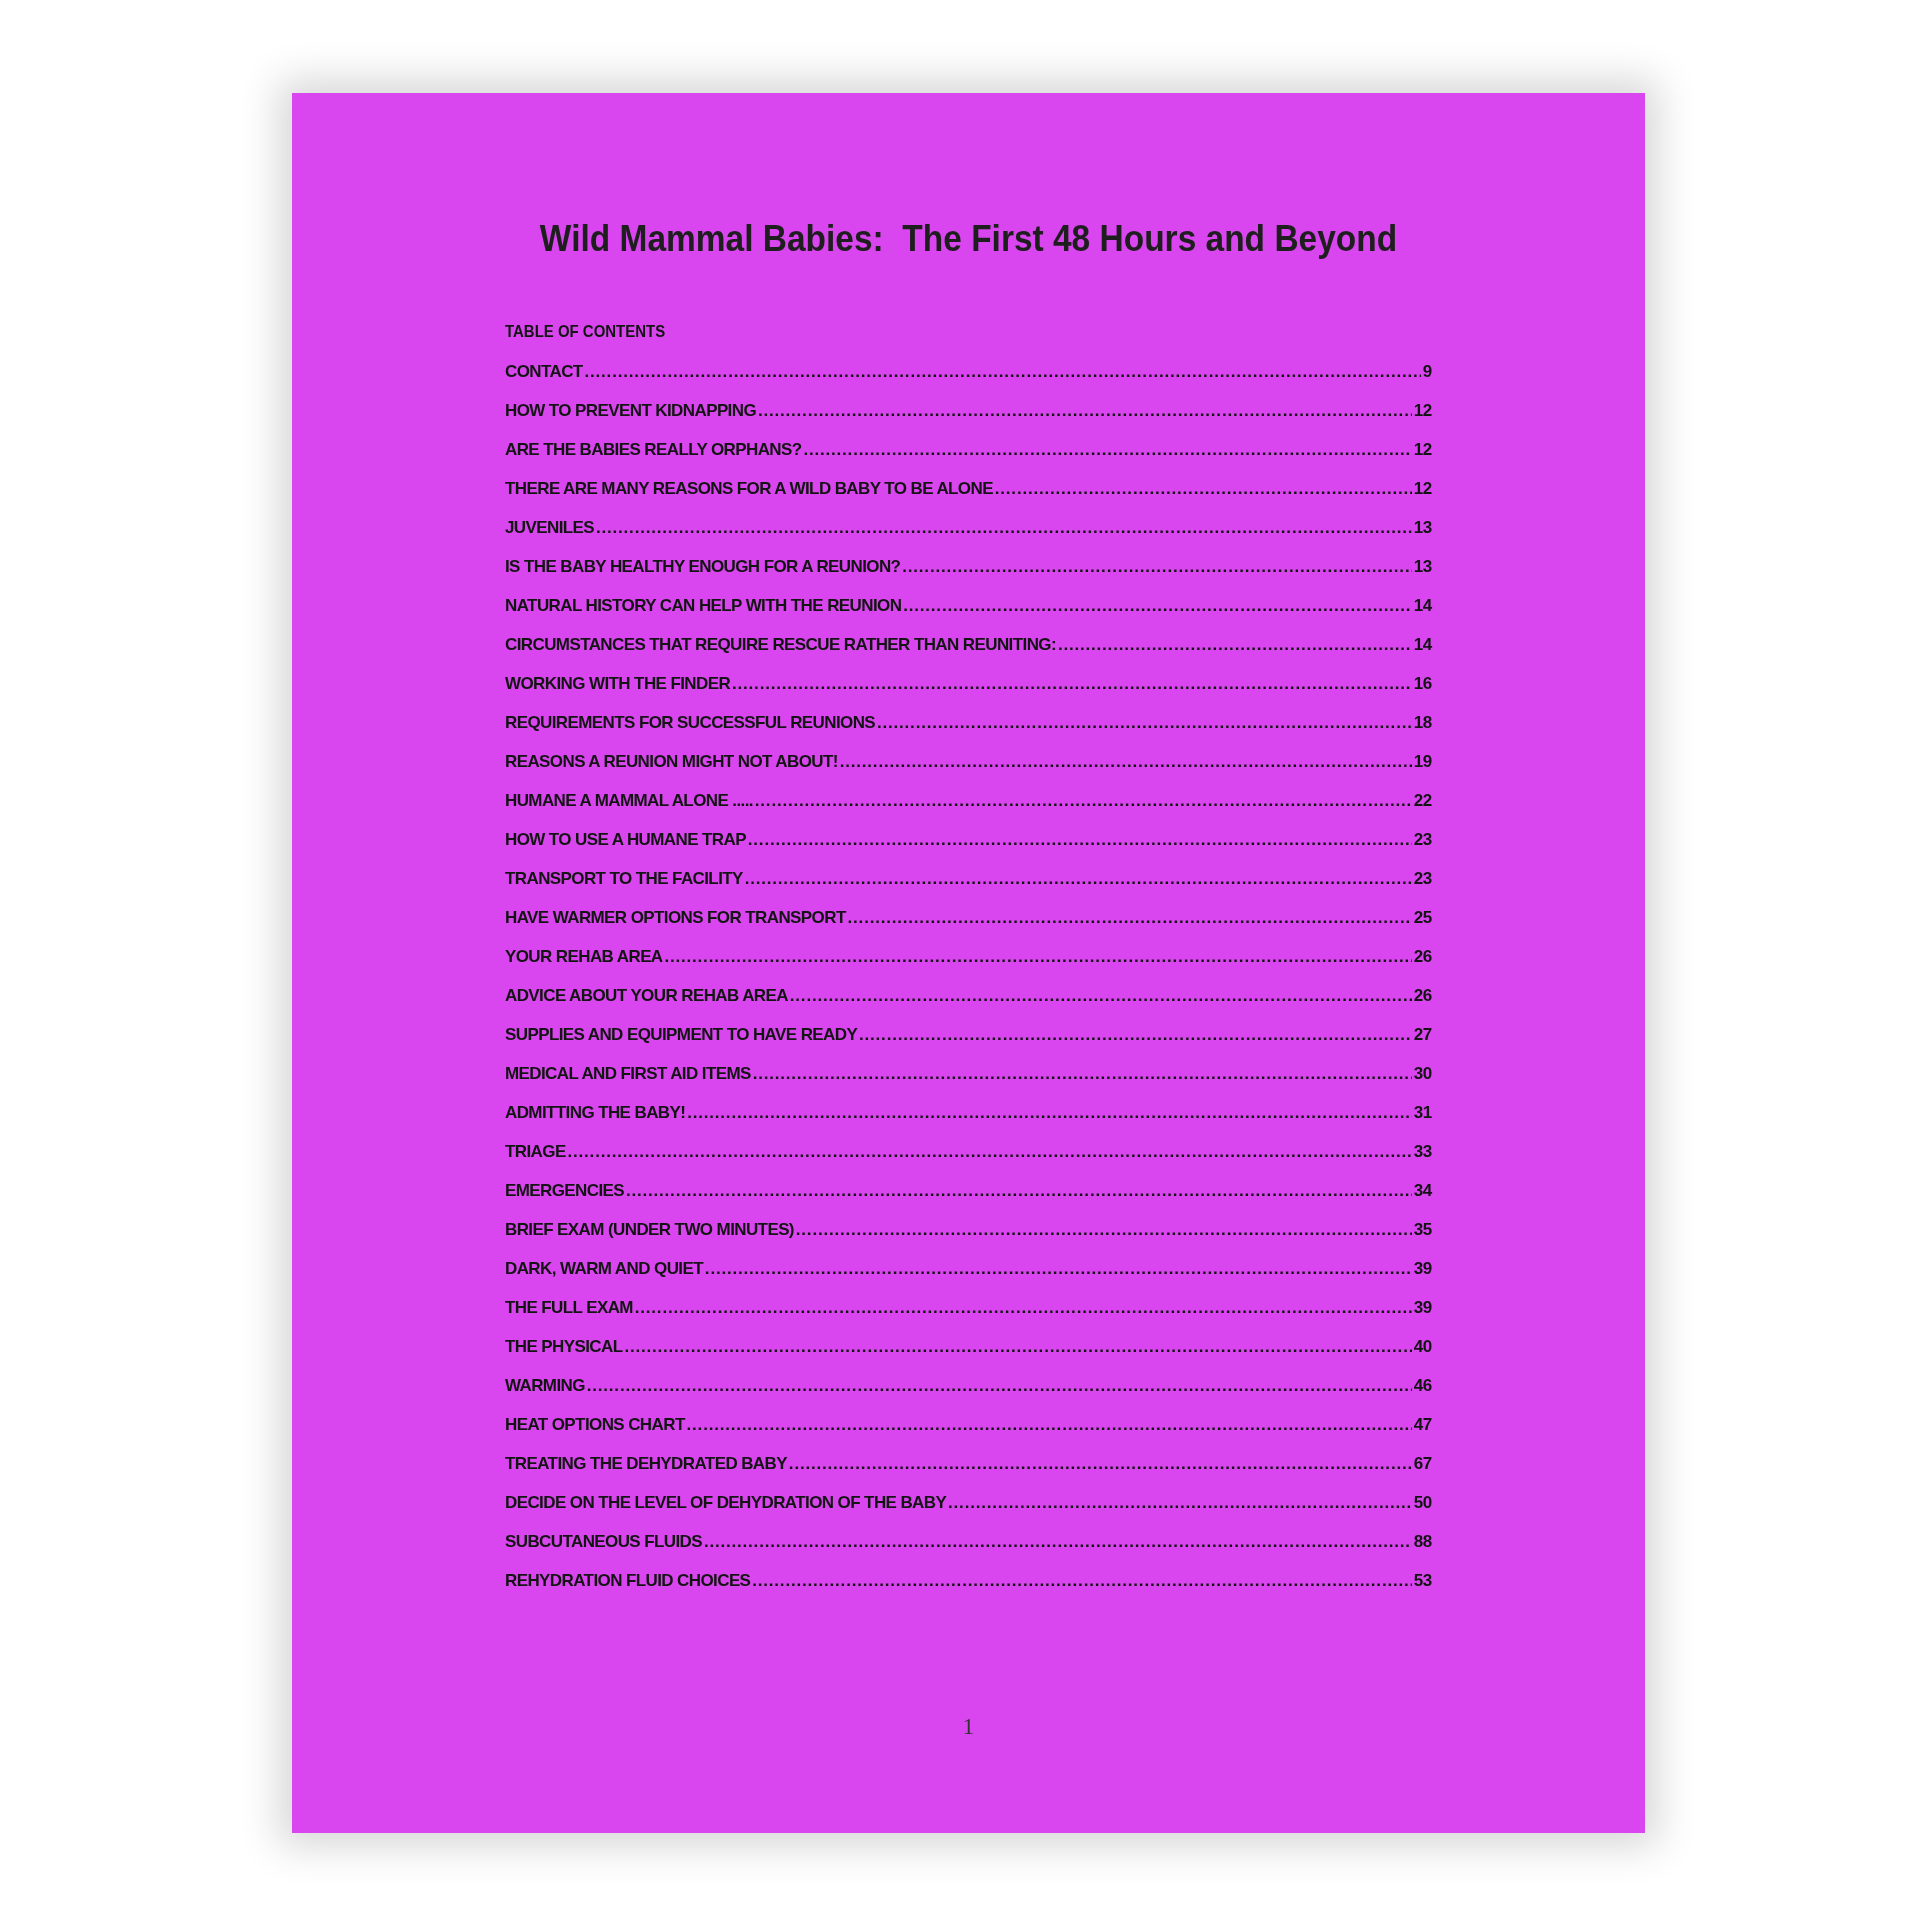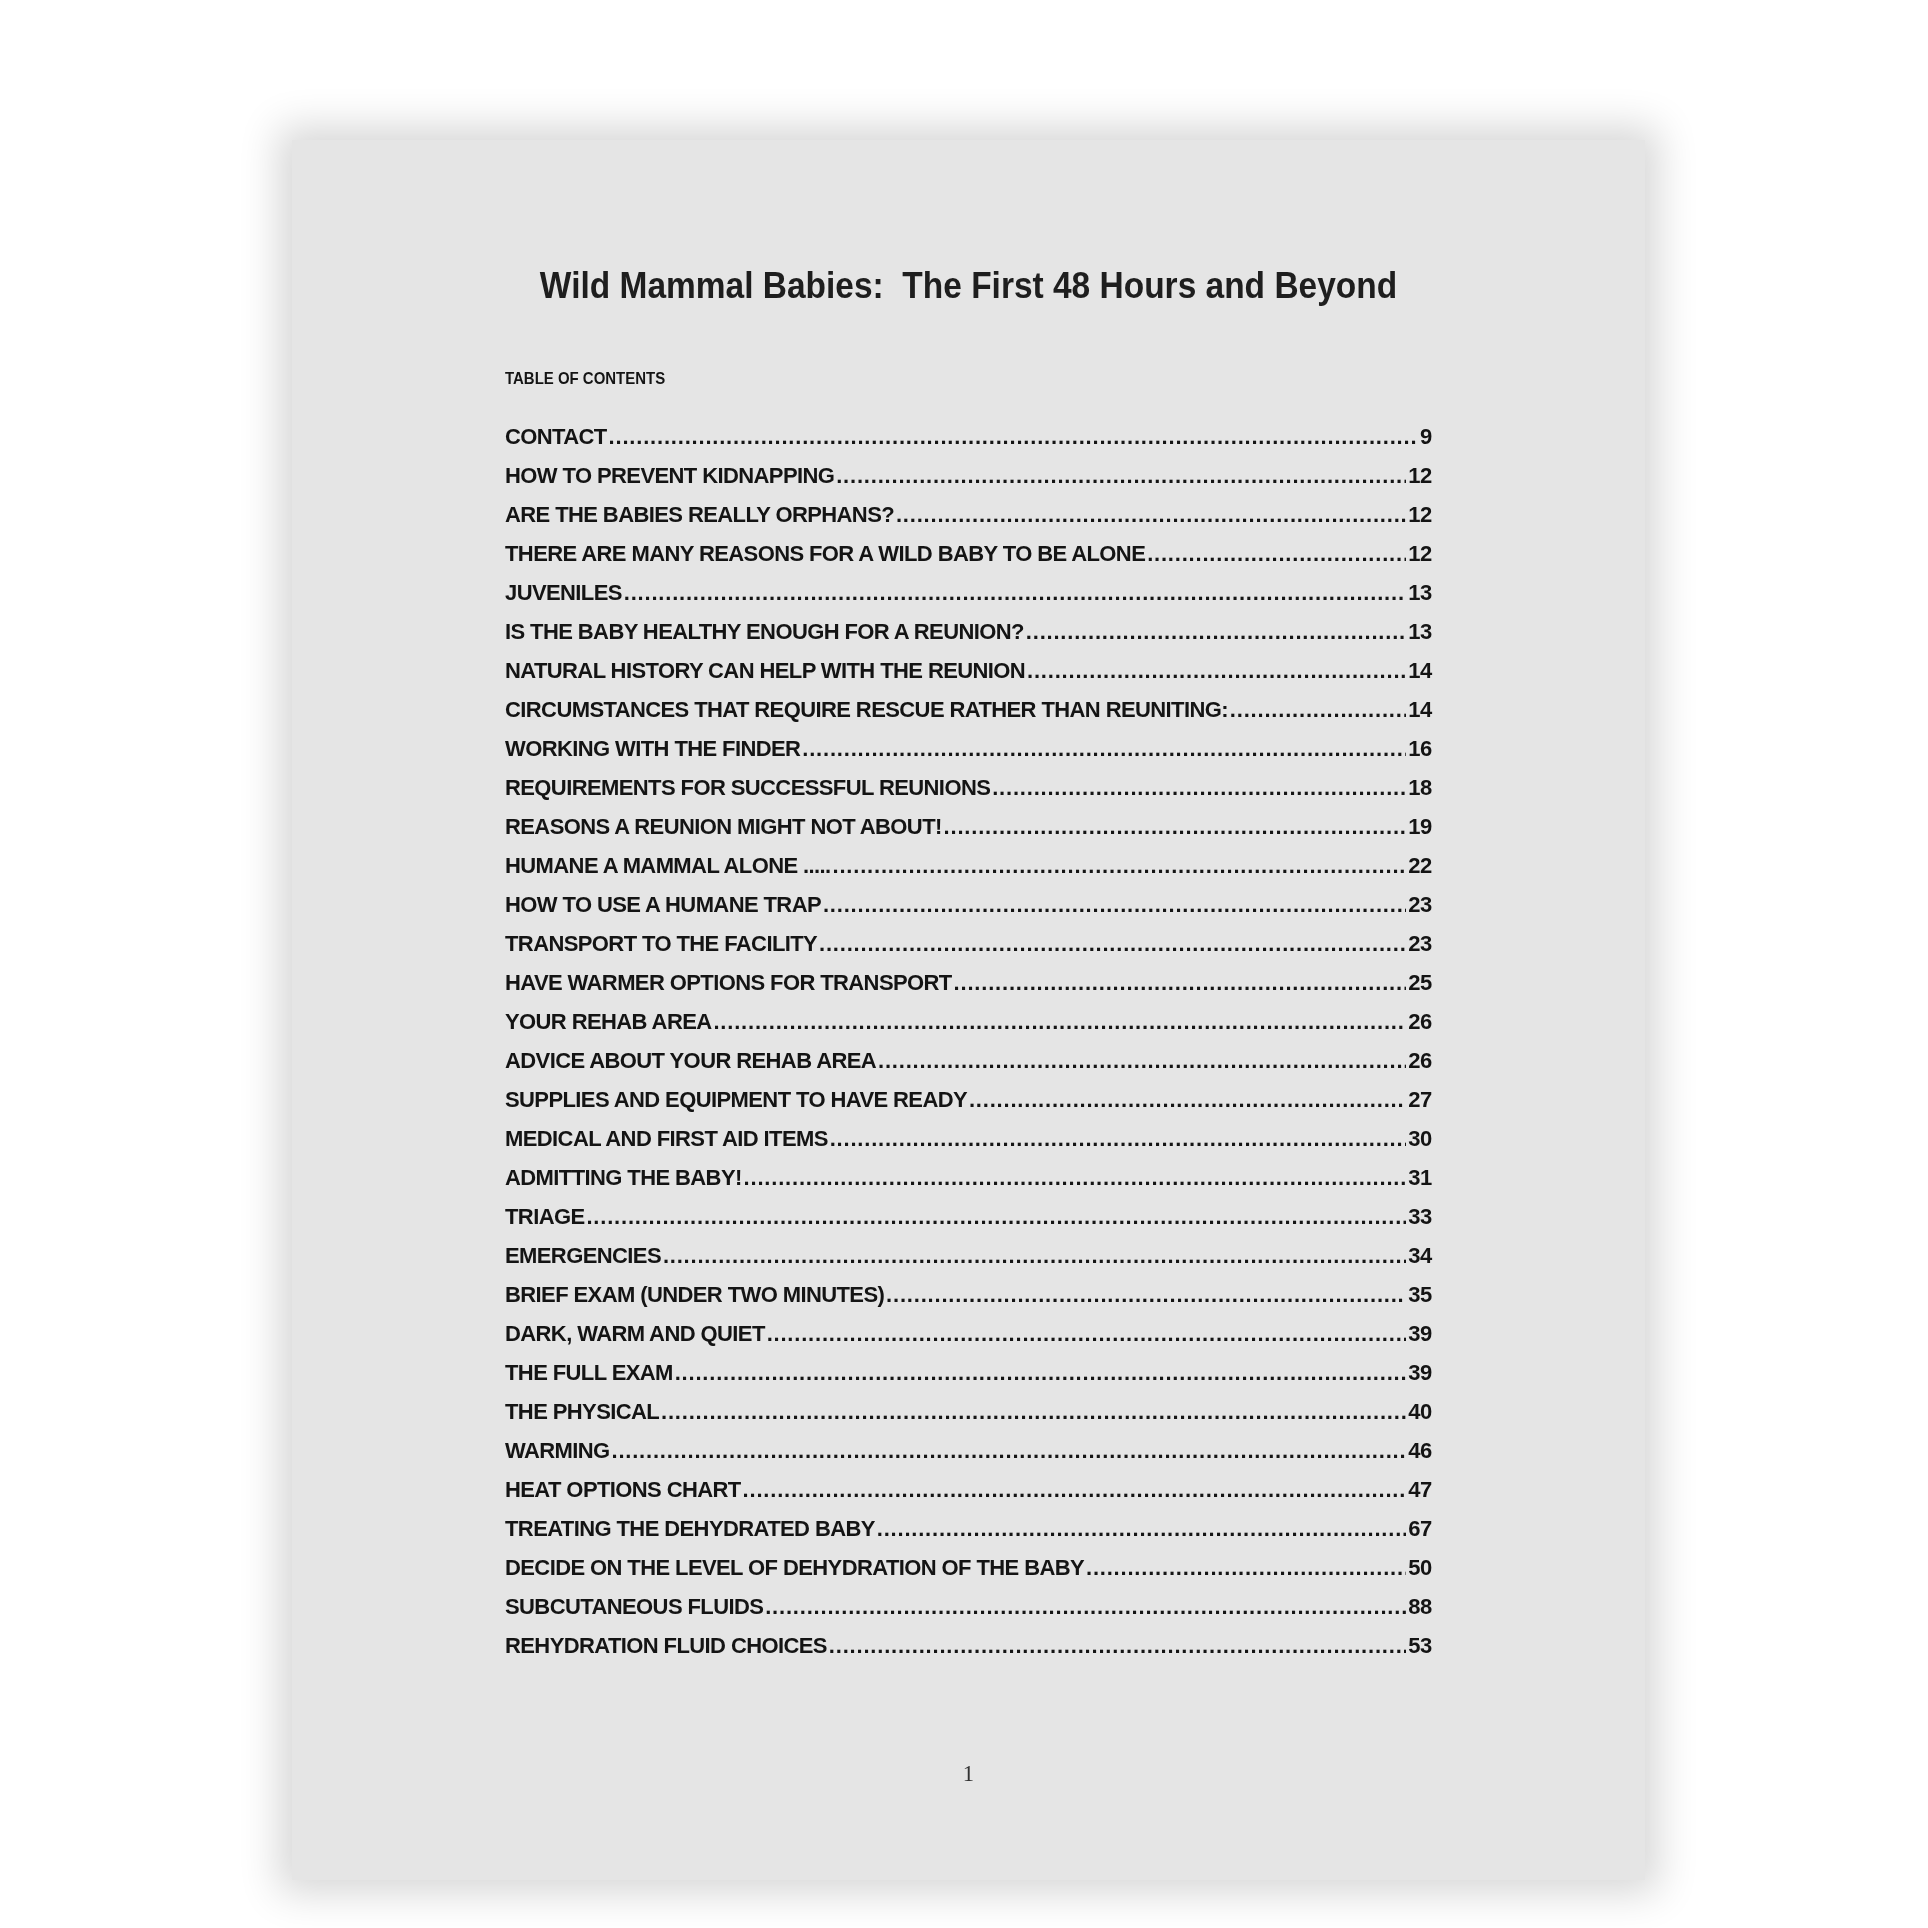--- a/index.html
+++ b/index.html
@@ -12,23 +12,22 @@
     height: 1928px;
     position: relative;
     overflow: hidden;
   }
   .page {
     position: absolute;
     left: 292px;
     top: 93px;
     width: 1353px;
     height: 1740px;
-    background: #e5e5e5;
+    background: #d946ef;
     box-shadow: 0 0 38px 13px rgba(0,0,0,0.16);
-    margin-top: 47px;
   }
   .title {
     position: absolute;
     left: 0;
     width: 100%;
     top: 125px;
     text-align: center;
     font-family: "Liberation Sans", sans-serif;
     font-weight: bold;
     font-size: 36px;
@@ -61,25 +60,25 @@
     left: 0;
     top: 50px;
     width: 927px;
     margin: 0;
     padding: 0;
     list-style: none;
   }
   .toc-row {
     height: 39px;
     display: flex;
-    align-items: flex-end;
+    align-items: flex-start;
     width: 927px;
     font-family: "Liberation Sans", sans-serif;
     font-weight: bold;
-    font-size: 22px;
+    font-size: 17px;
     color: #141414;
     line-height: 21px;
     cursor: pointer;
   }
   .toc-label {
     white-space: nowrap;
     flex: 0 0 auto;
     letter-spacing: -0.6px;
   }
   .toc-leader {

